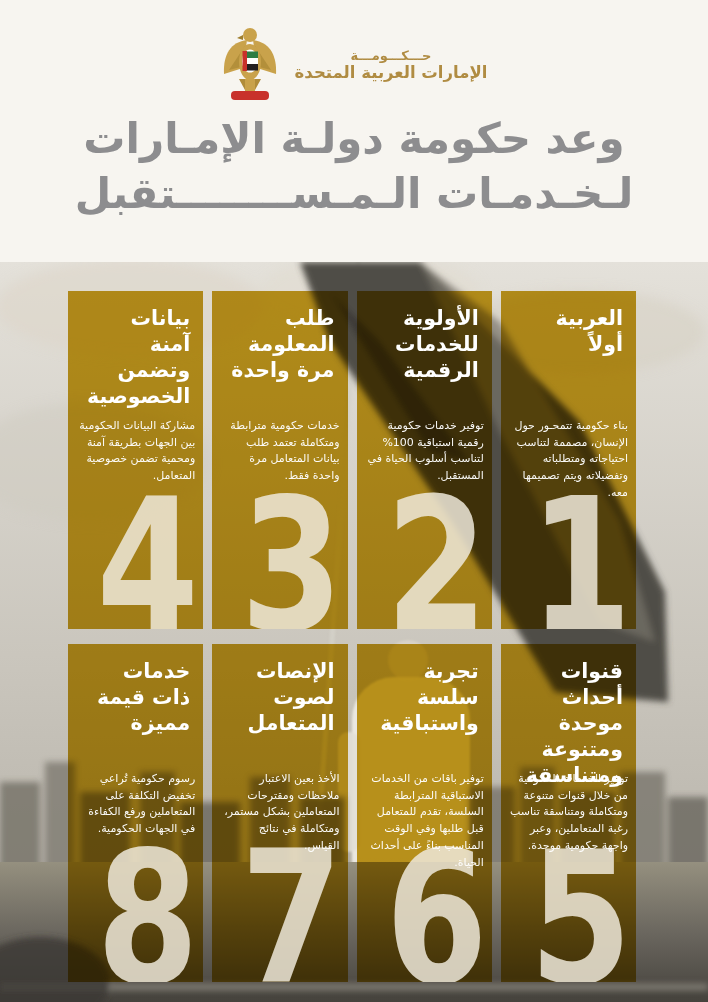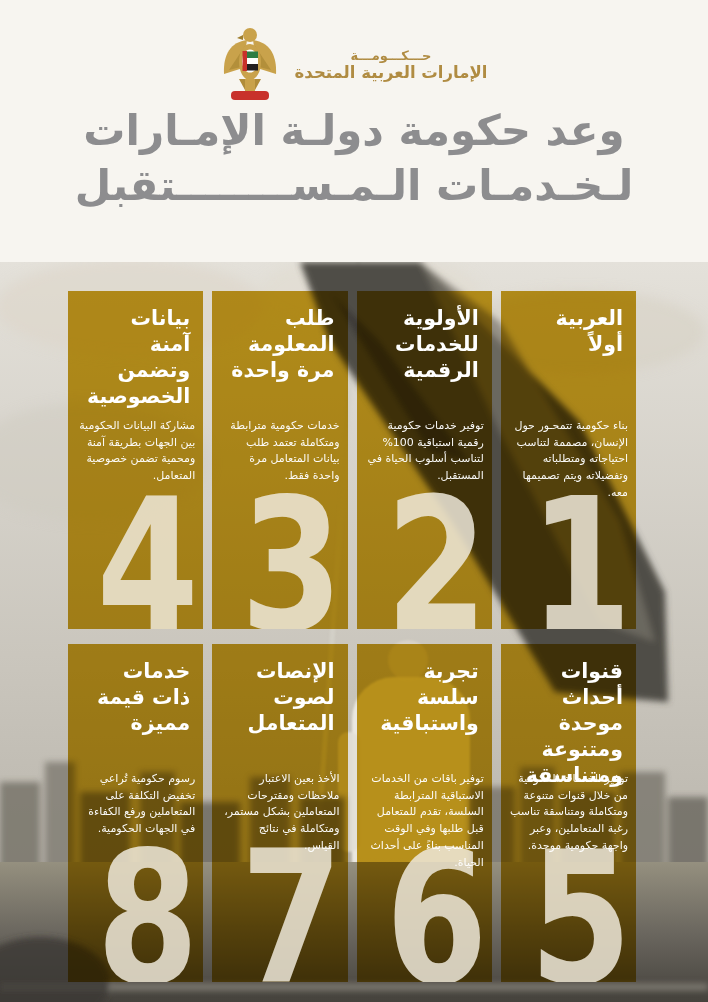--- a/index.html
+++ b/index.html
@@ -14,21 +14,21 @@
   
   .logo-row{
     position:absolute;top:24px;left:0;right:0;
     display:flex;justify-content:center;align-items:center;gap:16px;
   }
   .gov-text{display:flex;flex-direction:column;align-items:center;color:var(--logo-gold,#b08c42);}
   .gov-line1{font-size:13px;letter-spacing:2px;font-weight:700;}
   .gov-line2{font-size:16.5px;font-weight:700;}
   
   .heading{
-    position:absolute;top:104px;left:0;right:0;
+    position:absolute;top:112px;left:0;right:0;
     text-align:center;direction:rtl;
     color:var(--heading-gray,#8d8d8f);
     font-weight:700;font-size:42px;line-height:1.3;
   }
   
   .grid{
     position:absolute;left:68px;top:291px;width:568px;
     display:grid;grid-template-columns:repeat(4,1fr);
     grid-auto-rows:338px;column-gap:9px;row-gap:15px;
     direction:rtl;

